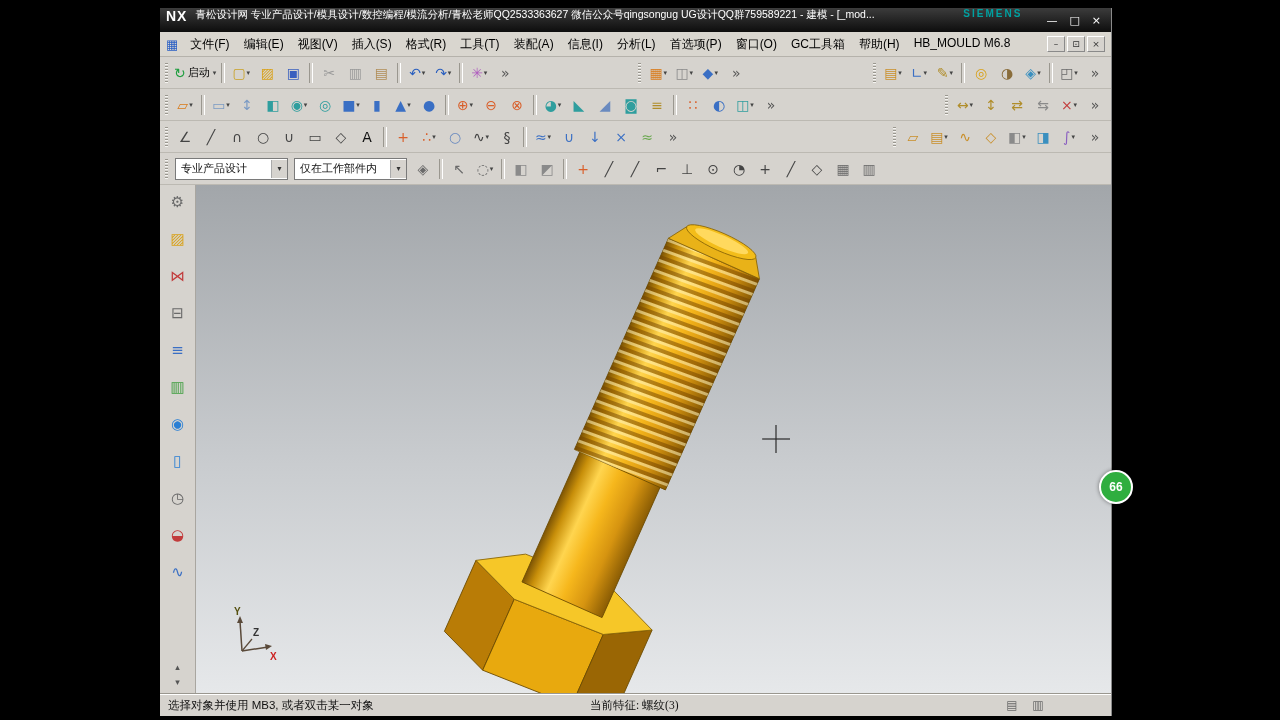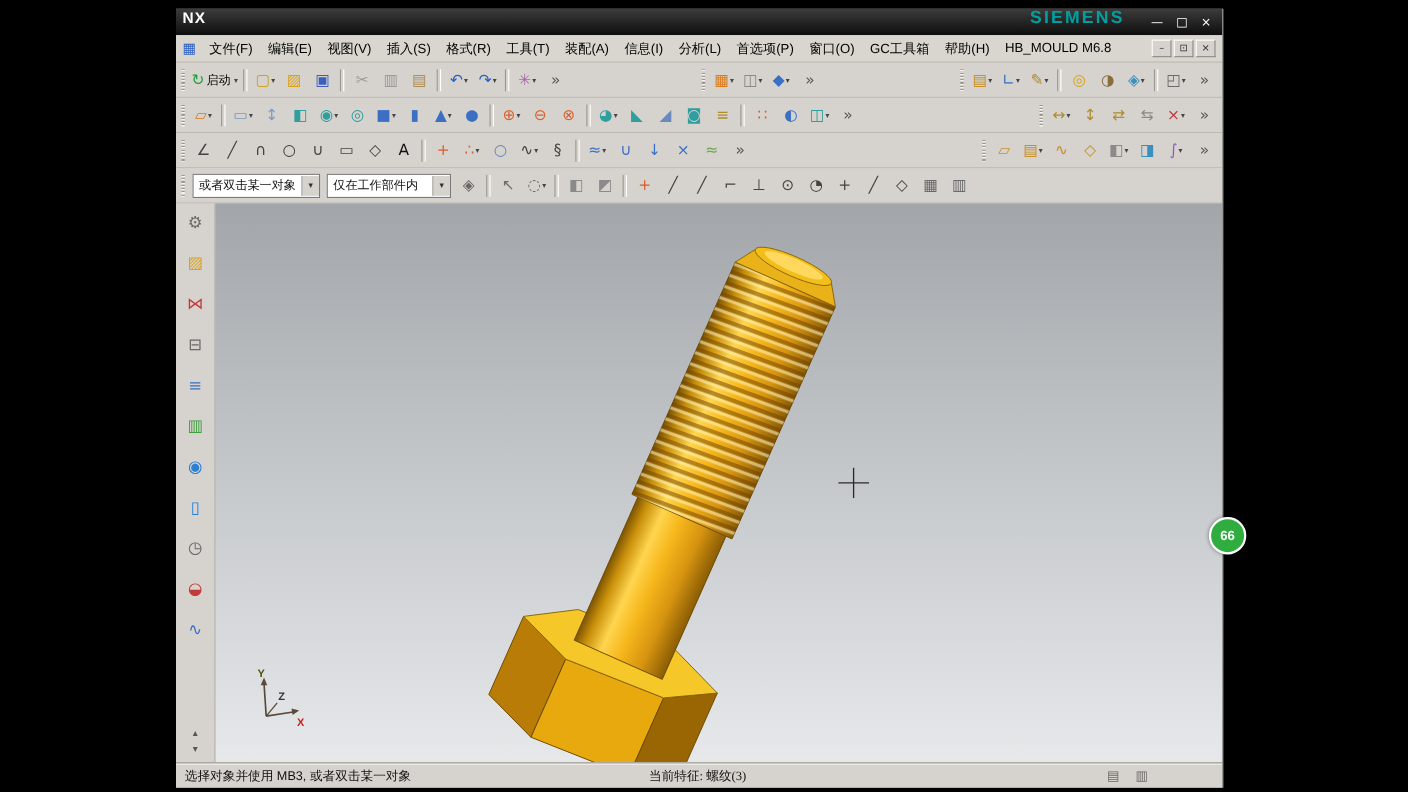--- a/index.html
+++ b/index.html
@@ -6,21 +6,21 @@
   #stage{position:relative;width:1280px;height:720px;background:#000;overflow:hidden;
          font-family:"Liberation Sans","DejaVu Sans",sans-serif;-webkit-font-smoothing:antialiased;}
   #app{position:absolute;left:160px;top:8px;width:952px;height:708px;background:#d6d3ce;
        display:flex;flex-direction:column;box-sizing:border-box;border-right:1px solid #8a8a8a;}
 
   
   .titlebar{height:24px;background:linear-gradient(#3c3c3c,#0d0d0d);display:flex;
             color:#fff;padding:0 6px;gap:8px;flex:0 0 auto;}
   .nx-logo{font-weight:bold;font-size:14px;letter-spacing:1px;}
   .title-text{font-size:10.5px;white-space:nowrap;overflow:hidden;flex:0 1 auto;}
-  .brand{color:#00a0a0;font-weight:bold;letter-spacing:2px;font-size:16px;margin-left:auto;white-space:nowrap;}
+  .brand{color:#00a0a0;font-weight:bold;letter-spacing:2px;font-size:10px;margin-left:auto;white-space:nowrap;}
   .win-controls{display:flex;gap:12px;margin-left:16px;margin-right:4px;}
   .win-btn{cursor:default;display:flex;align-items:center;}
   .win-btn .glyph{font-size:11px;}
 
   
   .menubar{height:24px;background:#d9d6cf;border-bottom:1px solid #b5b2ab;display:flex;
            align-items:center;padding:0 4px;font-size:12px;flex:0 0 auto;}
   .child-icon{color:#2a5fc4;font-size:13px;margin:0 5px 0 2px;}
   .menu-items{display:flex;}
   .menu-item{padding:0 7px;color:#000;white-space:nowrap;}
@@ -84,20 +84,21 @@
          justify-content:center;font-size:12px;font-weight:bold;box-shadow:0 0 4px rgba(0,0,0,.45);z-index:20;}
 </style>
 </head>
 <body>
 
 <div id="stage">
   <div id="app">
 
     <div class="titlebar">
       <span class="nx-logo">NX</span>
+      <span class="title-text">青松设计网 专业产品设计/模具设计/数控编程/模流分析/青松老师QQ2533363627 微信公众号qingsongug UG设计QQ群759589221 - 建模 - [_mod...</span>
       <span class="brand">SIEMENS</span>
       <span class="win-controls">
 
       <span class="win-btn">
             <span class="glyph" style="color: rgb(255, 255, 255);">—</span>
           </span>
           <span class="win-btn">
             <span class="glyph" style="color: rgb(255, 255, 255);">□</span>
           </span>
           <span class="win-btn">
@@ -449,21 +450,21 @@
           </span>
           <span class="tb-icon">
             <span class="glyph" style="color: rgb(85, 85, 85);">»</span>
           </span>
         </span>
     </div>
 
     <div class="tb-row">
       <span class="tb-grip"></span>
       <span class="combo">
-        <span class="combo-text">或者双击某一对象</span>
+        <span class="combo-text">专业产品设计</span>
         <span class="combo-arrow">▾</span>
       </span>
       <span class="combo">
         <span class="combo-text">仅在工作部件内</span>
         <span class="combo-arrow">▾</span>
       </span>
       <span class="tb-group">
 
       <span class="tb-icon">
             <span class="glyph" style="color: rgb(106, 106, 106);">◈</span>

